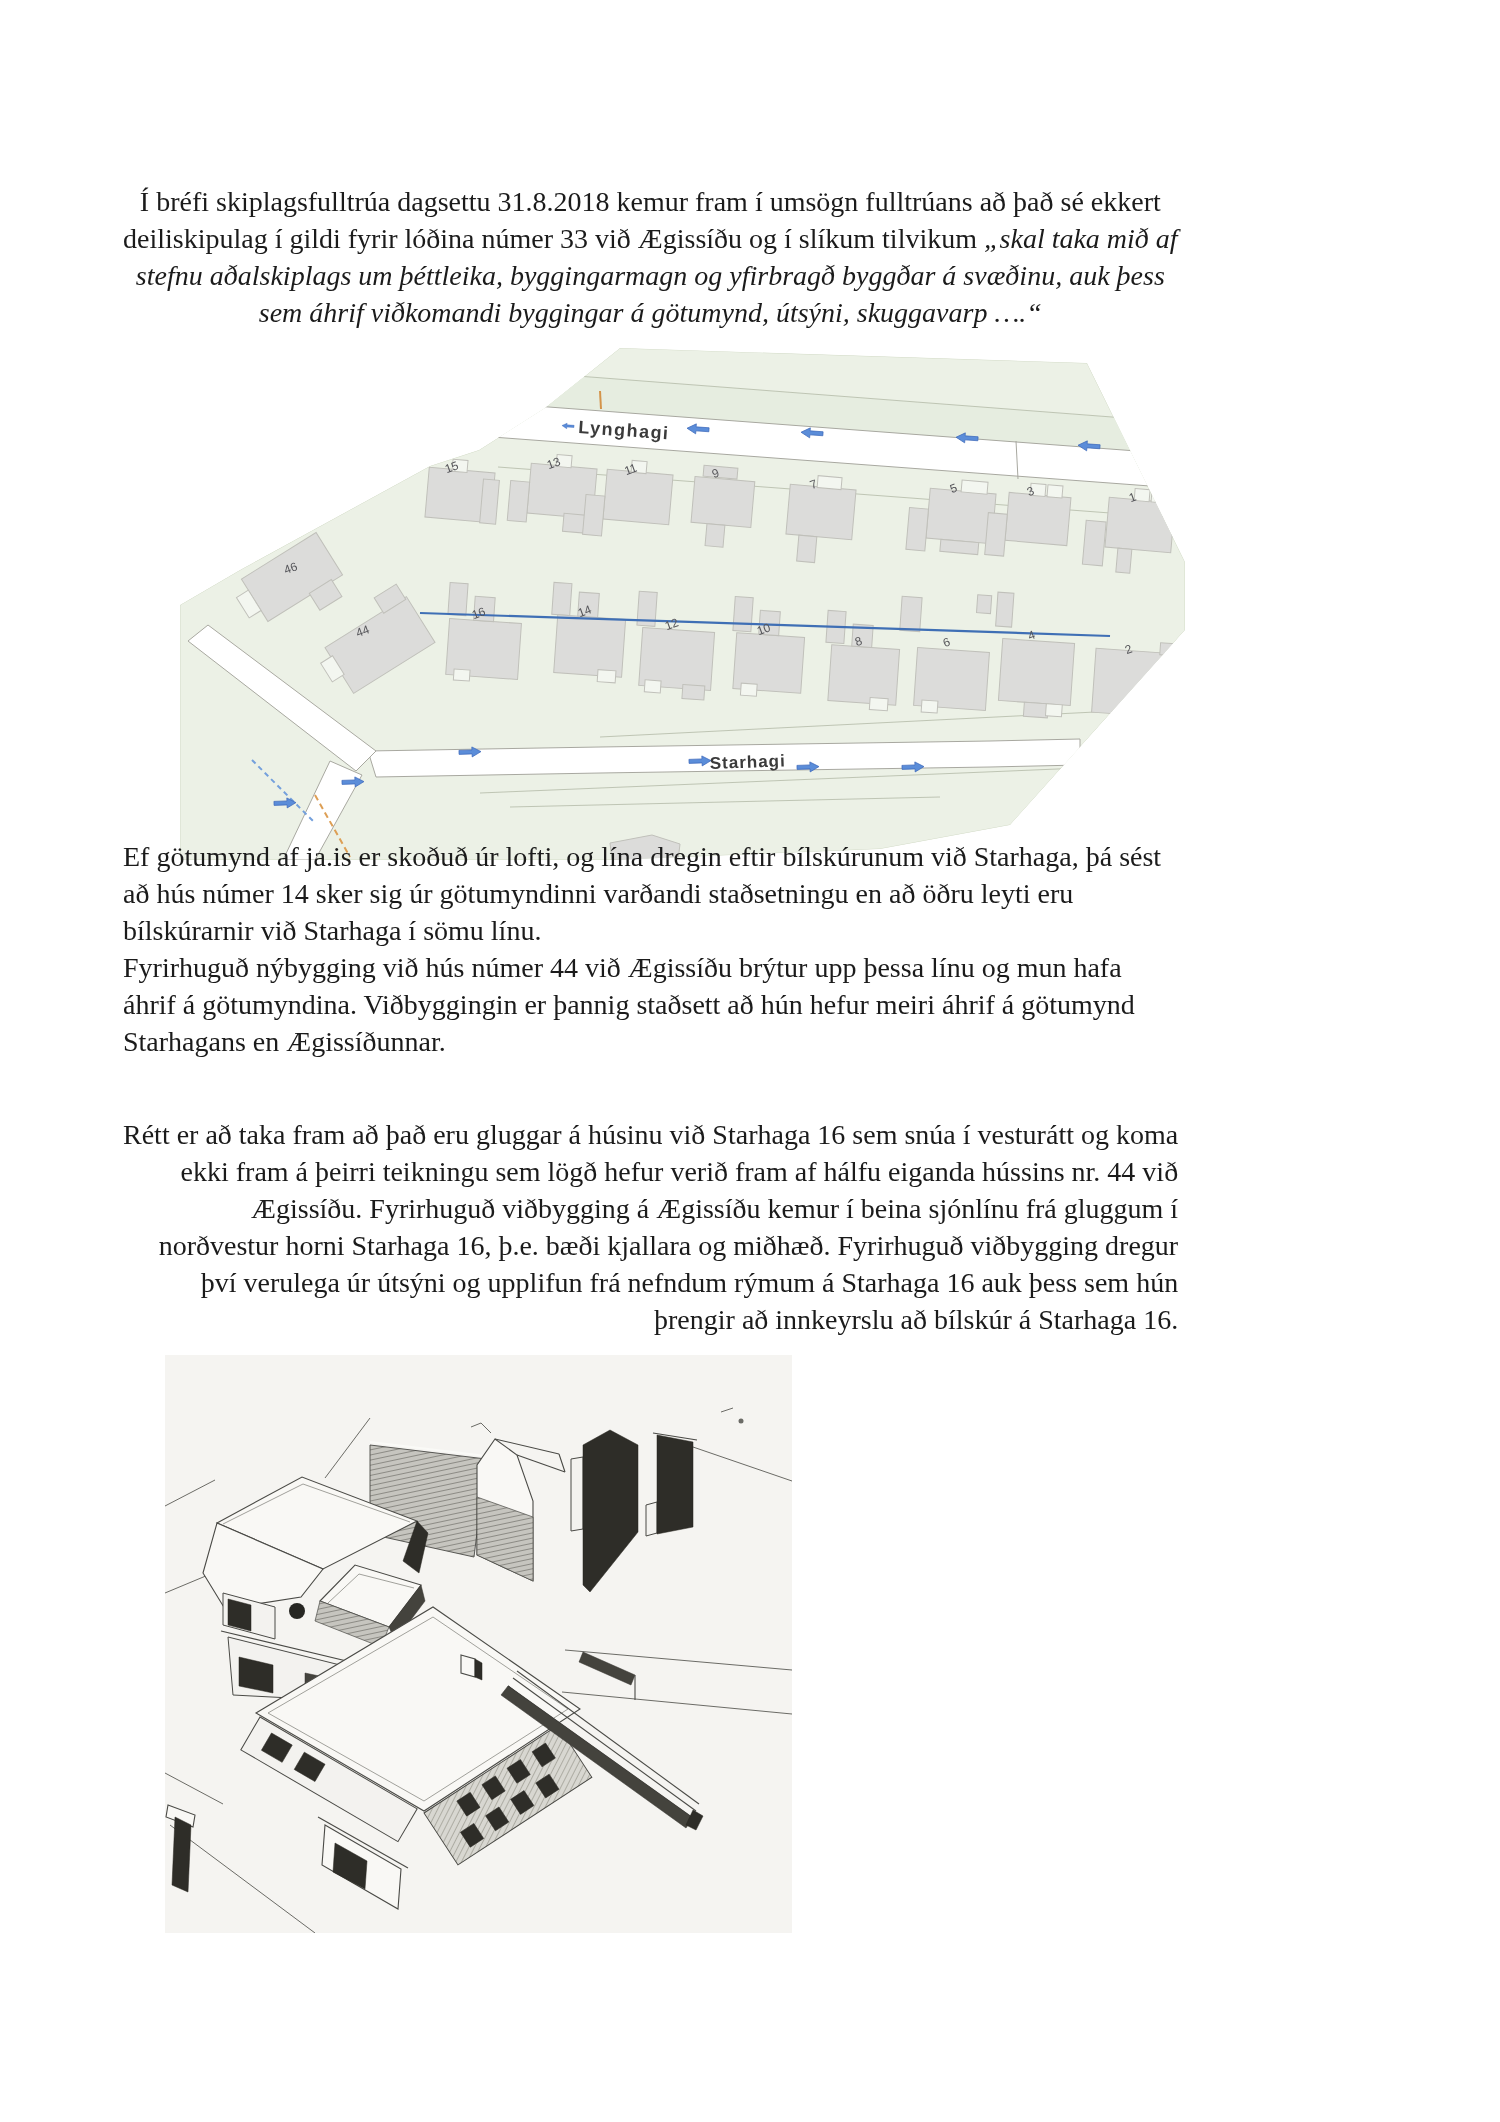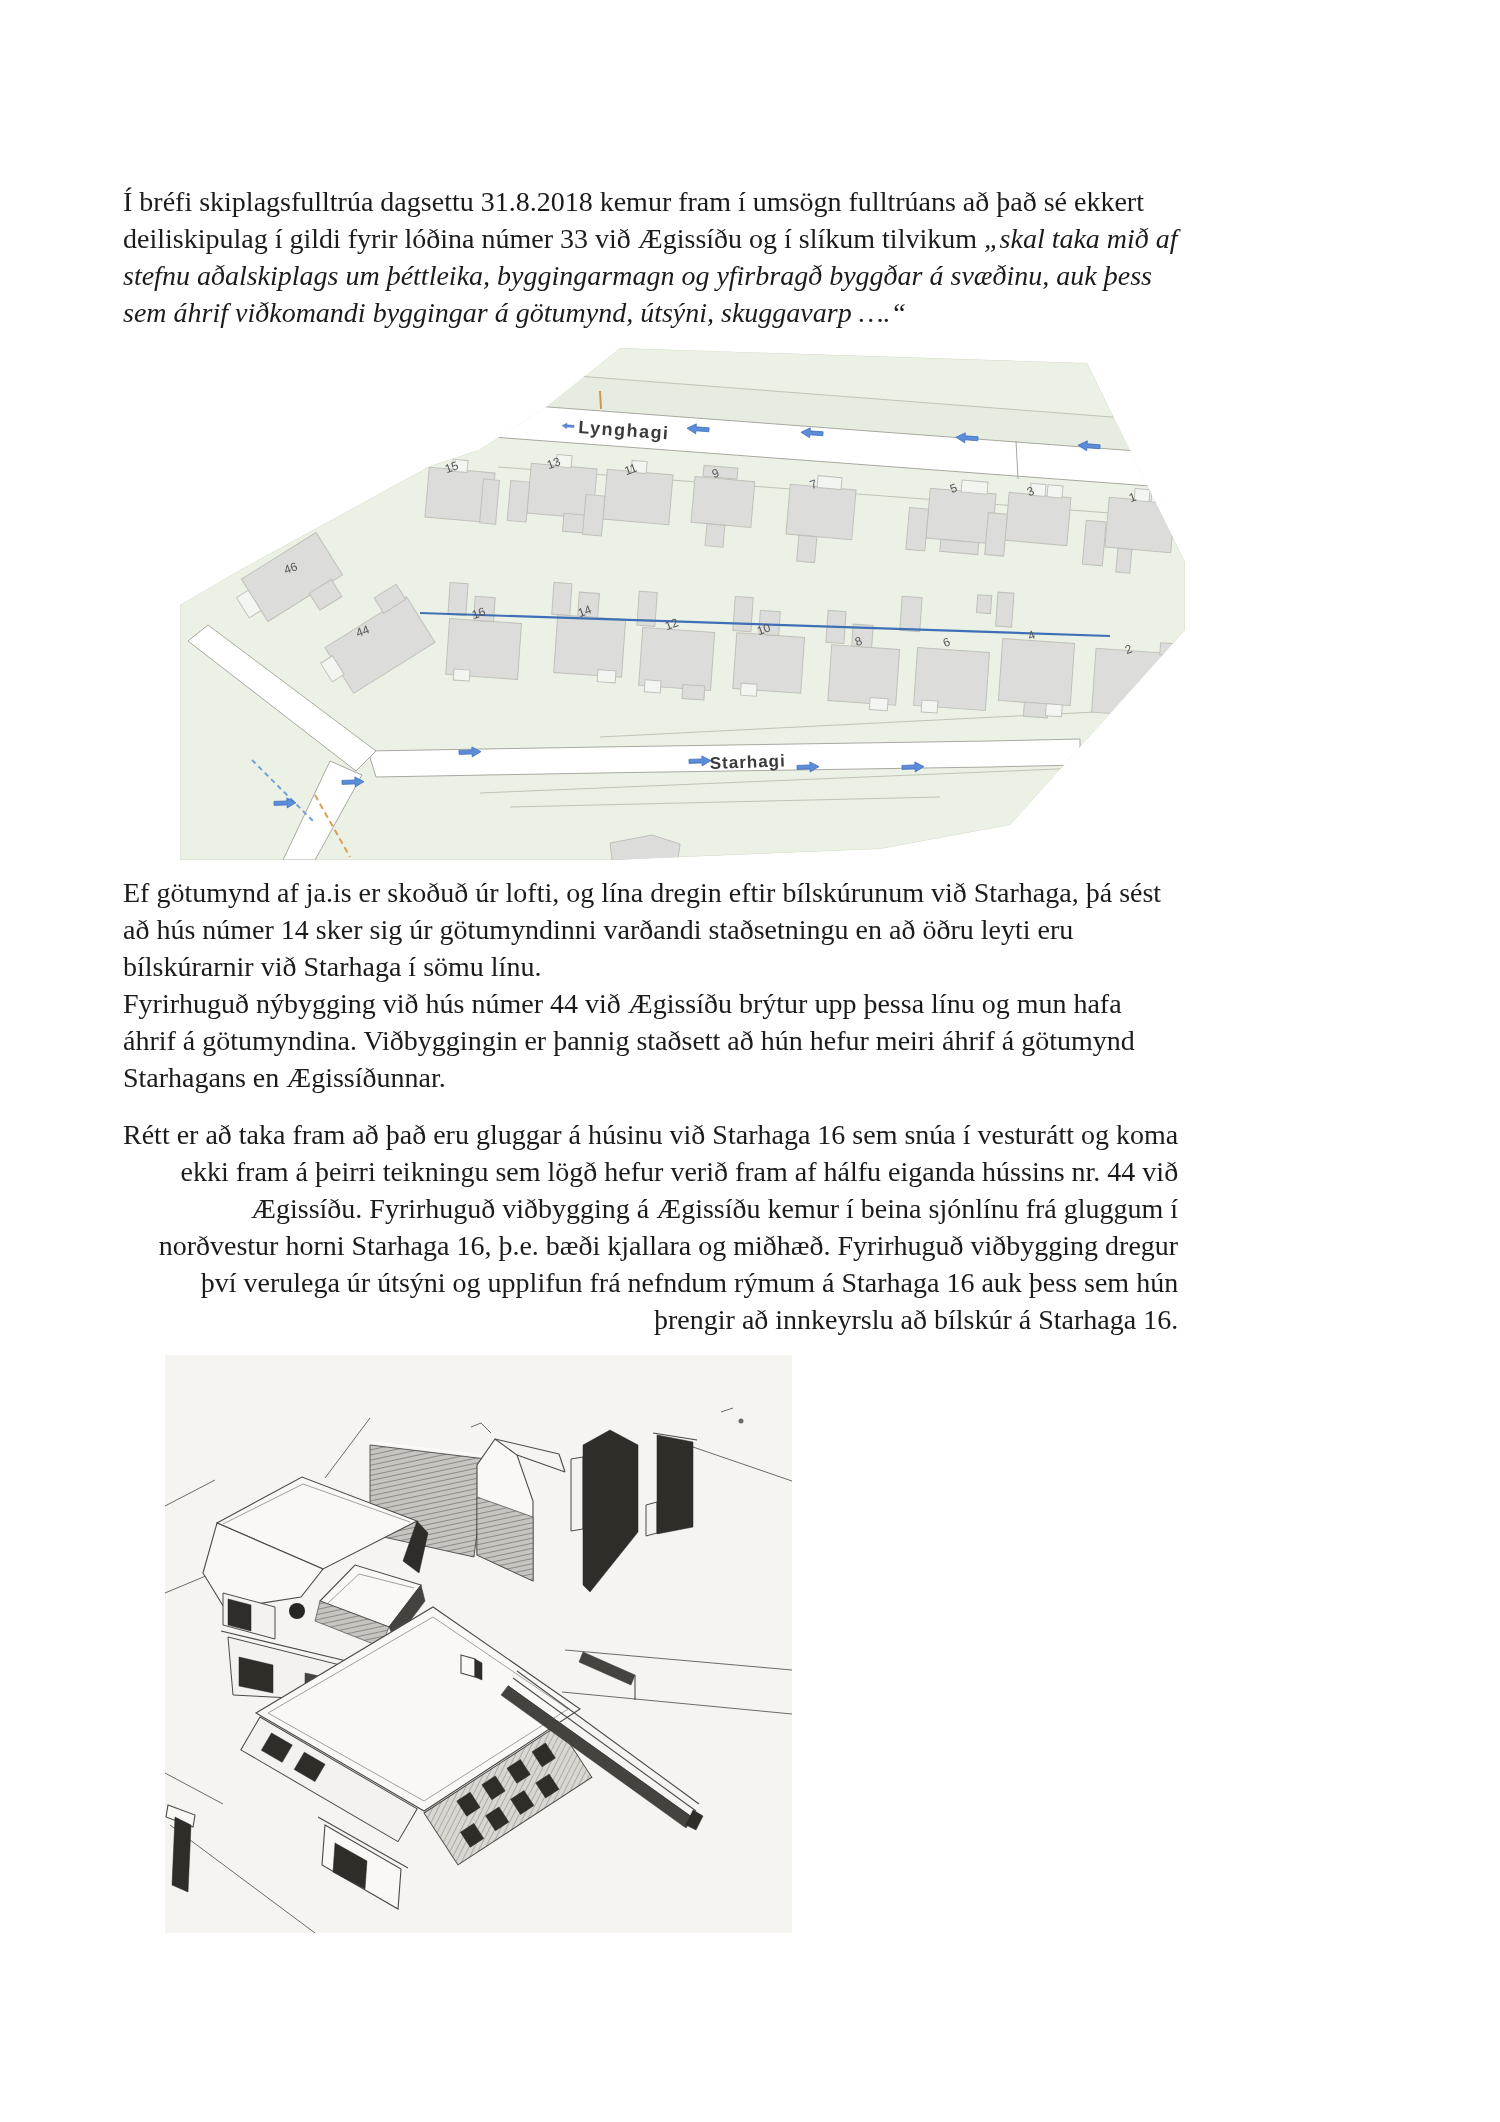--- a/index.html
+++ b/index.html
@@ -23,21 +23,21 @@
   .wht2{fill:#f3f2ef;stroke:#4a4a46;stroke-width:1;}
   .drk{fill:#2e2d28;stroke:#26251f;stroke-width:0.5;}
   .mid{fill:#44433d;stroke:#34332e;stroke-width:0.5;}
   .thin{stroke:#8a8a84;stroke-width:0.8;fill:none;}
 </style>
 </head>
 <body>
 
 <div class="page">
 
-  <div class="para" style="top:183px;">
+  <div class="para" style="top:183px;text-align:center;">
     <div class="tline">Í bréfi skiplagsfulltrúa dagsettu 31.8.2018 kemur fram í umsögn fulltrúans að það sé ekkert</div>
     <div class="tline"><span>deiliskipulag í gildi fyrir lóðina númer 33 við Ægissíðu og í slíkum tilvikum </span><span class="it">„skal taka mið af</span></div>
     <div class="tline it">stefnu aðalskiplags um þéttleika, byggingarmagn og yfirbragð byggðar á svæðinu, auk þess</div>
     <div class="tline it">sem áhrif viðkomandi byggingar á götumynd, útsýni, skuggavarp ….“</div>
   </div>
 
   <figure style="left:180px;top:345px;width:1012px;height:515px;">
     <svg width="1012" height="515" viewBox="0 0 1012 515">
       <defs>
         <clipPath id="mapclip">
@@ -213,21 +213,21 @@
         <text class="hn" transform="translate(680,300) rotate(-20)">8</text>
         <text class="hn" transform="translate(768,301) rotate(-20)">6</text>
         <text class="hn" transform="translate(853,294) rotate(-20)">4</text>
         <text class="hn" transform="translate(950,308) rotate(-20)">2</text>
         <text class="hn" transform="translate(112,227) rotate(-20)">46</text>
         <text class="hn" transform="translate(184,290) rotate(-20)">44</text>
       </g>
     </svg>
   </figure>
 
-  <div class="para" style="top:874px;">
+  <div class="para" style="top:838px;">
     <div class="tline">Ef götumynd af ja.is er skoðuð úr lofti, og lína dregin eftir bílskúrunum við Starhaga, þá sést</div>
     <div class="tline">að hús númer 14 sker sig úr götumyndinni varðandi staðsetningu en að öðru leyti eru</div>
     <div class="tline">bílskúrarnir við Starhaga í sömu línu.</div>
     <div class="tline">Fyrirhuguð nýbygging við hús númer 44 við Ægissíðu brýtur upp þessa línu og mun hafa</div>
     <div class="tline">áhrif á götumyndina. Viðbyggingin er þannig staðsett að hún hefur meiri áhrif á götumynd</div>
     <div class="tline">Starhagans en Ægissíðunnar.</div>
   </div>
 
   <div class="para" style="top:1116px;text-align:right;">
     <div class="tline">Rétt er að taka fram að það eru gluggar á húsinu við Starhaga 16 sem snúa í vesturátt og koma</div>

